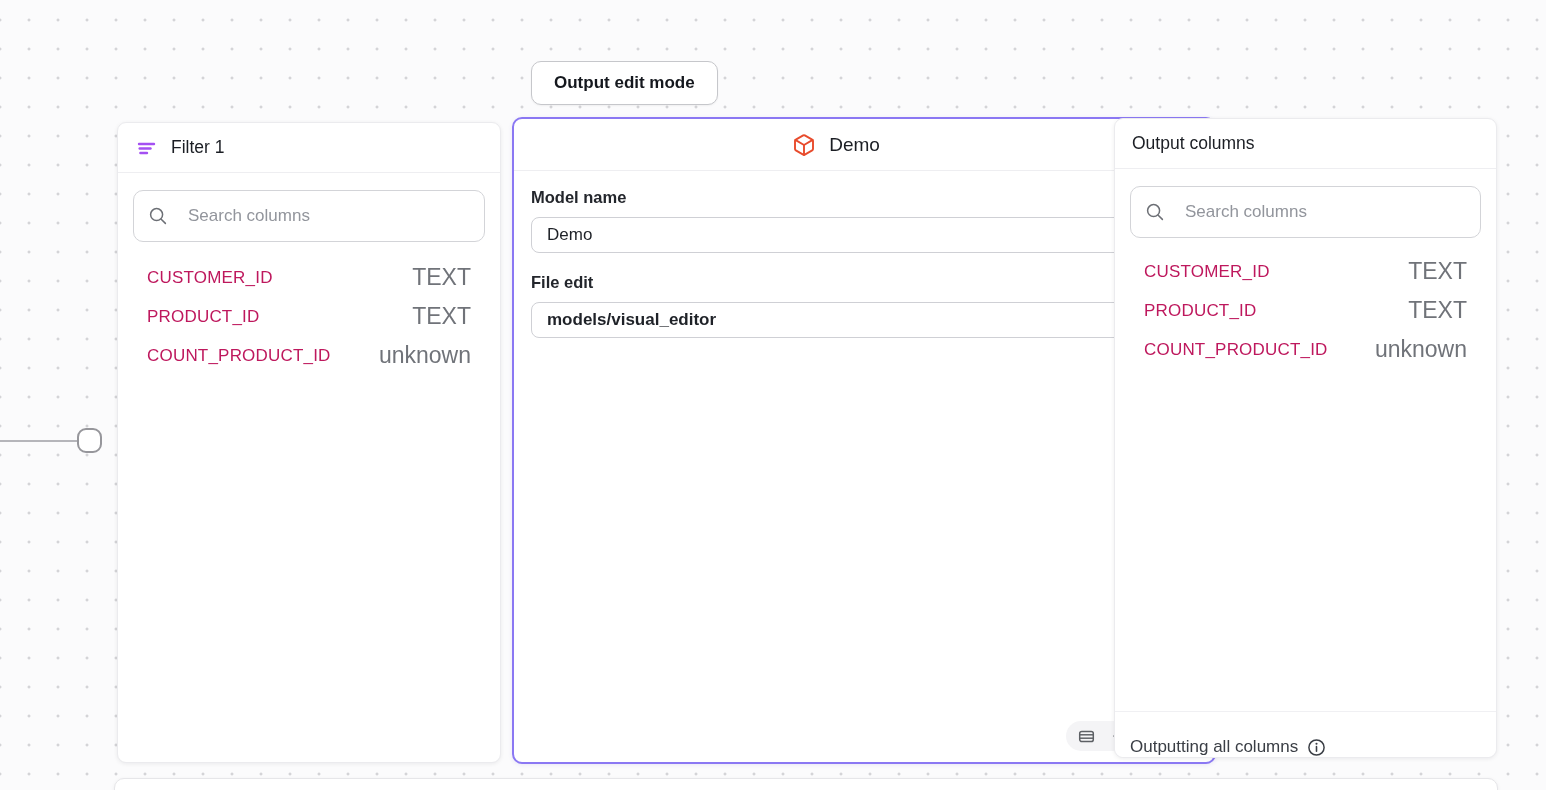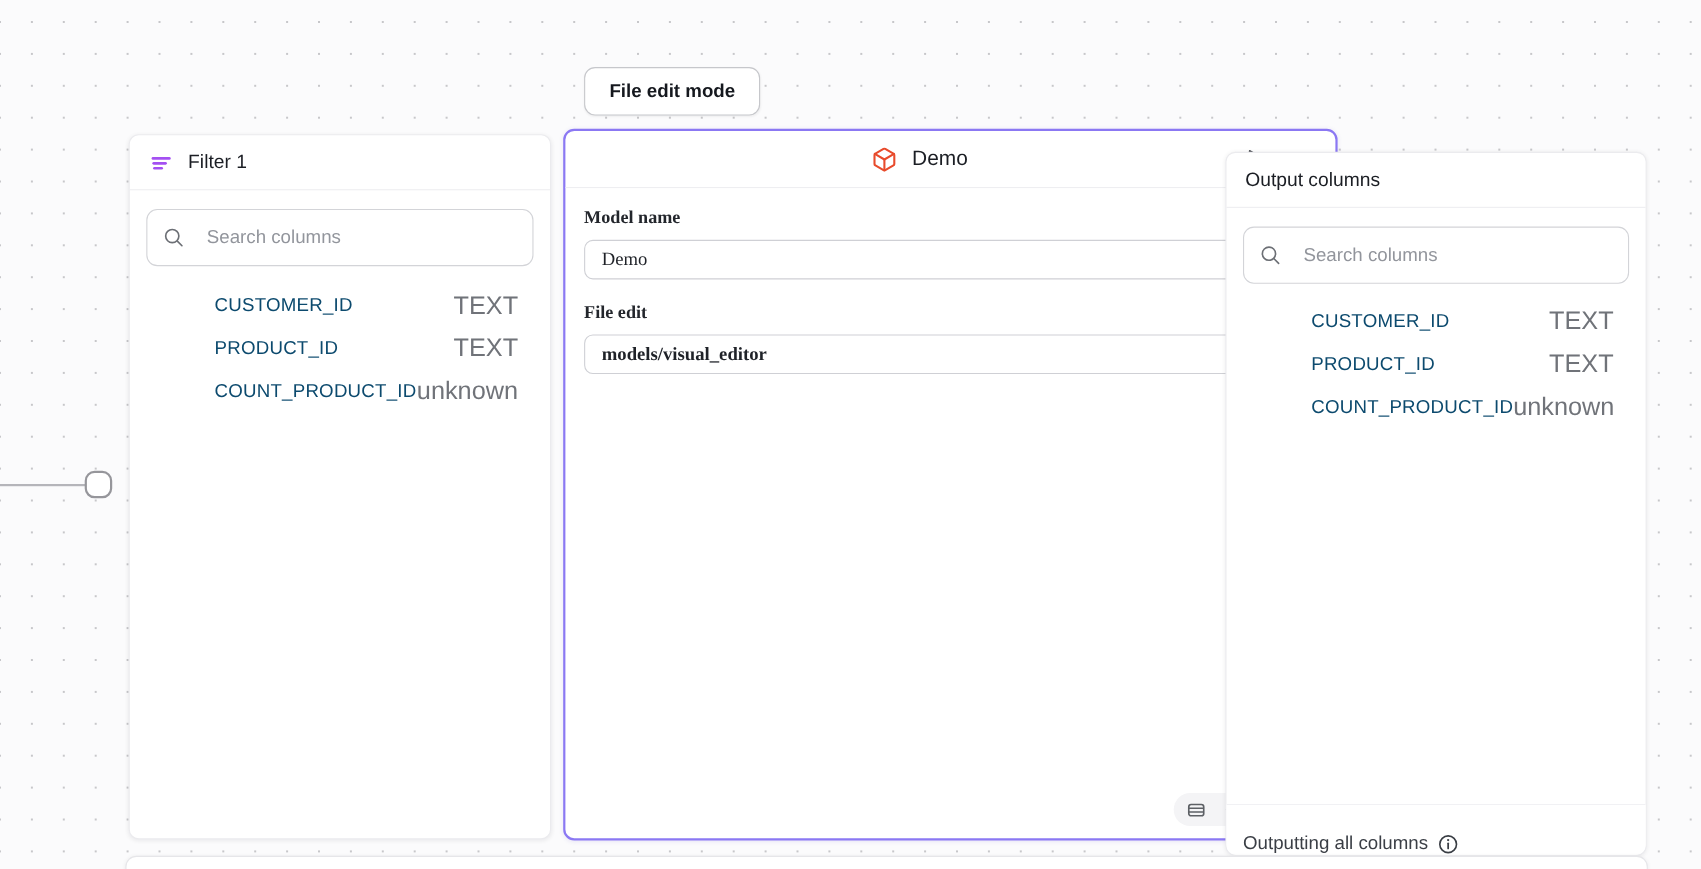--- a/index.html
+++ b/index.html
@@ -49,21 +49,21 @@
     font-family:inherit; background:transparent;
   }
   .search-box input::placeholder { color:#92959c; }
 
   
   .col-list { margin:16px 15px 0 15px; }
   .col-row {
     height:39px; display:flex; align-items:center; justify-content:space-between;
     padding:0 14px 0 14px; border-radius:6px; cursor:default;
   }
-  .col-name { font-size:17px; color:#0c4a6e; letter-spacing:.2px;margin-left:48px; }
+  .col-name { font-size:17px; color:#be185d; letter-spacing:.2px; }
   .col-type { font-size:23px; color:#707379; }
 
   
   #filter-panel { left:117px; top:122px; width:384px; height:641px; }
   #filter-panel .panel-title { margin-left:14px; }
 
   
   #model-panel {
     left:512px; top:117px; width:704px; height:647px;
     border:2.5px solid #8b78f3; border-radius:10px;
@@ -77,21 +77,21 @@
   }
   .mh-center .panel-title { font-size:19px; }
   .mh-actions {
     position:absolute; right:14px; top:0; bottom:0;
     display:flex; align-items:center; gap:16px;
   }
   .icon-btn {
     background:none; border:none; cursor:pointer; display:flex;
     align-items:center; justify-content:center; padding:4px; color:#4a4d54;
   }
-  .model-body { padding:17px 17px 0 17px; flex:1; position:relative;font-family:Liberation Serif, serif; }
+  .model-body { padding:17px 17px 0 17px; flex:1; position:relative; }
   .field-label { font-size:16.5px; font-weight:600; color:#23262c; margin-bottom:10px; }
   .text-input {
     width:100%; height:36px; border:1.5px solid #cfd0d5; border-radius:8px;
     padding:0 15px; font-size:17px; font-weight:500; color:#1f2228;
     font-family:inherit; outline:none; margin-bottom:20px; background:#fff;
   }
   .select-input {
     width:100%; height:36px; border:1.5px solid #cfd0d5; border-radius:8px;
     padding:0 15px; display:flex; align-items:center; justify-content:space-between;
     cursor:pointer; background:#fff;
@@ -102,21 +102,21 @@
     display:flex; align-items:center; gap:21px;
   }
   .seg-pill {
     background:#f4f4f6; border-radius:15px; height:30px; padding:0 12px;
     display:flex; align-items:center; gap:17px;
   }
   .count-group { display:flex; align-items:center; gap:10px; }
   .count-num { font-size:17.5px; color:#3c3f45; }
 
   
-  #output-panel { left:1114px; top:138px; width:383px; height:640px; }
+  #output-panel { left:1114px; top:118px; width:383px; height:640px; }
   #output-panel .col-list { margin-top:14px; }
   .output-footer {
     position:absolute; left:0; right:0; bottom:0; height:46px;
     border-top:1px solid #f0f0f3; display:flex; align-items:flex-end;
     padding:0 15px; gap:9px; background:#fff;
     border-radius:0 0 9px 9px;
   }
   .output-footer-text { font-size:17px; color:#3a3e45; }
 
   
@@ -134,21 +134,21 @@
     background:#fff; border:1px solid #e6e6e9; border-radius:10px 10px 0 0;
     box-shadow:0 1px 4px rgba(20,20,30,.06);
   }
 </style>
 </head>
 <body>
 
 <div class="edge-line"></div>
 <div class="edge-handle"></div>
 
-<button class="close-edit-btn">File edit mode</button>
+<button class="close-edit-btn">Output edit mode</button>
 
 <div class="panel" id="filter-panel">
   <div class="panel-header">
     <span style="display:flex;">
       <svg width="22" height="22" viewBox="0 0 22 22" fill="none">
         <line x1="4" y1="7" x2="19" y2="7" stroke="#a450f2" stroke-width="2.4" stroke-linecap="round"></line>
         <line x1="4.7" y1="11.5" x2="15.5" y2="11.5" stroke="#a450f2" stroke-width="2.4" stroke-linecap="round"></line>
         <line x1="5.4" y1="16" x2="12" y2="16" stroke="#a450f2" stroke-width="2.4" stroke-linecap="round"></line>
       </svg>
     </span>

